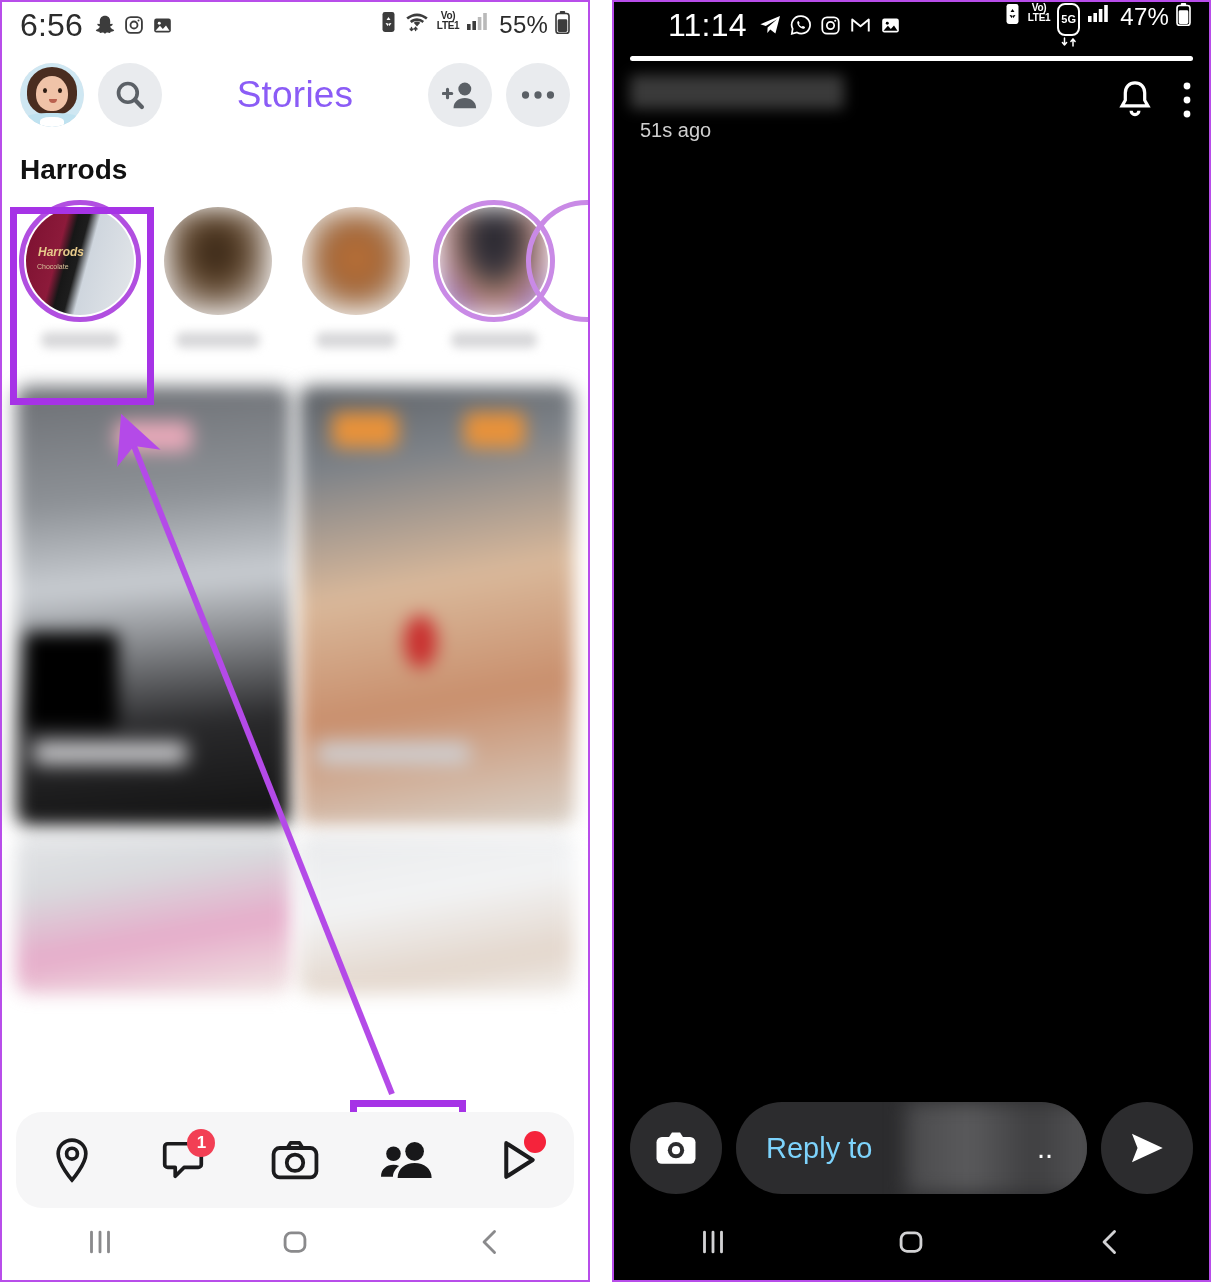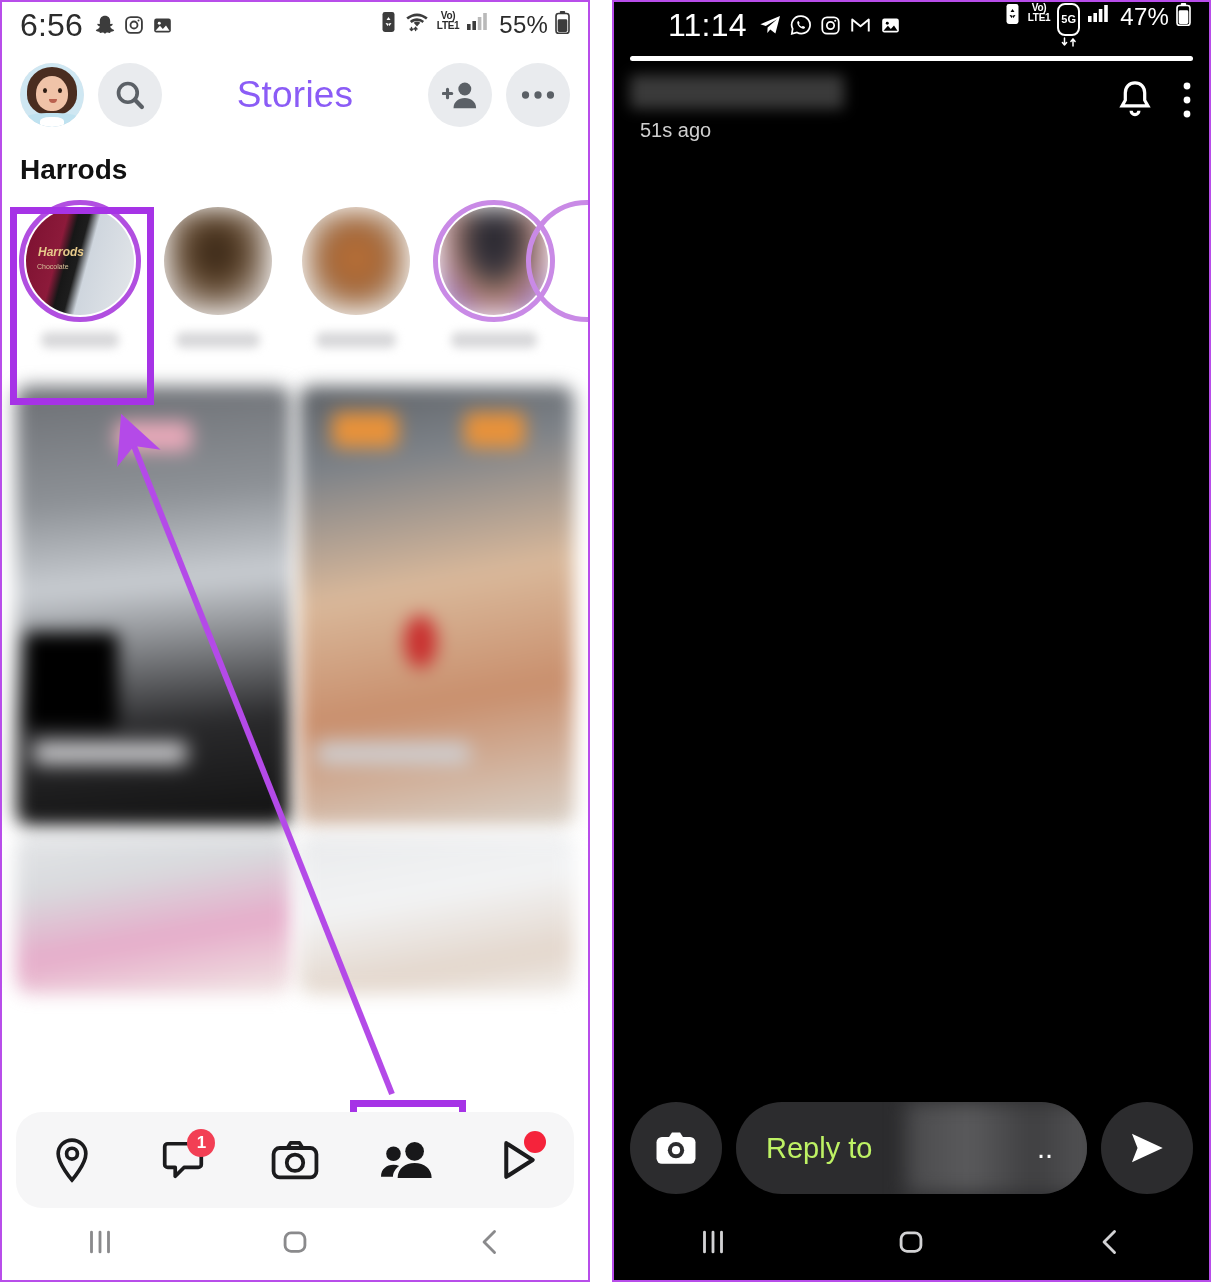--- a/index.html
+++ b/index.html
@@ -142,21 +142,21 @@
   .r-head-icons { display: flex; align-items: center; gap: 26px; padding-top: 4px; }
 
   .r-stage { position:absolute; left:0; right:0; top:160px; bottom: 190px; background:#000; }
 
   .reply-row { position: absolute; left: 0; right: 0; bottom: 74px; height: 116px;
                display: flex; align-items: center; gap: 14px; padding: 0 16px; }
   .round-btn { width: 92px; height: 92px; border-radius: 50%; background: #2c2c2e;
                display: flex; align-items: center; justify-content: center; flex: 0 0 auto; }
   .reply-pill { flex: 1; height: 92px; border-radius: 46px; background: #2c2c2e;
                 display: flex; align-items: center; padding: 0 30px; position: relative; overflow: hidden; }
-  .reply-text { color: #bef264; font-size: 29px; white-space: nowrap; }
+  .reply-text { color: #7dd3fc; font-size: 29px; white-space: nowrap; }
   .reply-blur { position: absolute; left: 170px; top: 0; width: 190px; height: 92px;
                 background: linear-gradient(90deg,#4a4a4c,#5a5a5c,#3f3f41,#555557); filter: blur(10px); }
   .reply-dots { position: absolute; right: 34px; color: #fff; font-size: 29px; }
 
   
   .hl { position: absolute; border: 7px solid #a633e6; pointer-events: none; }
   .hl-story { left: 8px; top: 205px; width: 144px; height: 198px; }
   .hl-nav   { left: 348px; top: 1098px; width: 116px; height: 106px; }
 
   .arrow-svg { position: absolute; left: 0; top: 0; width: 590px; height: 1282px; pointer-events: none; }

